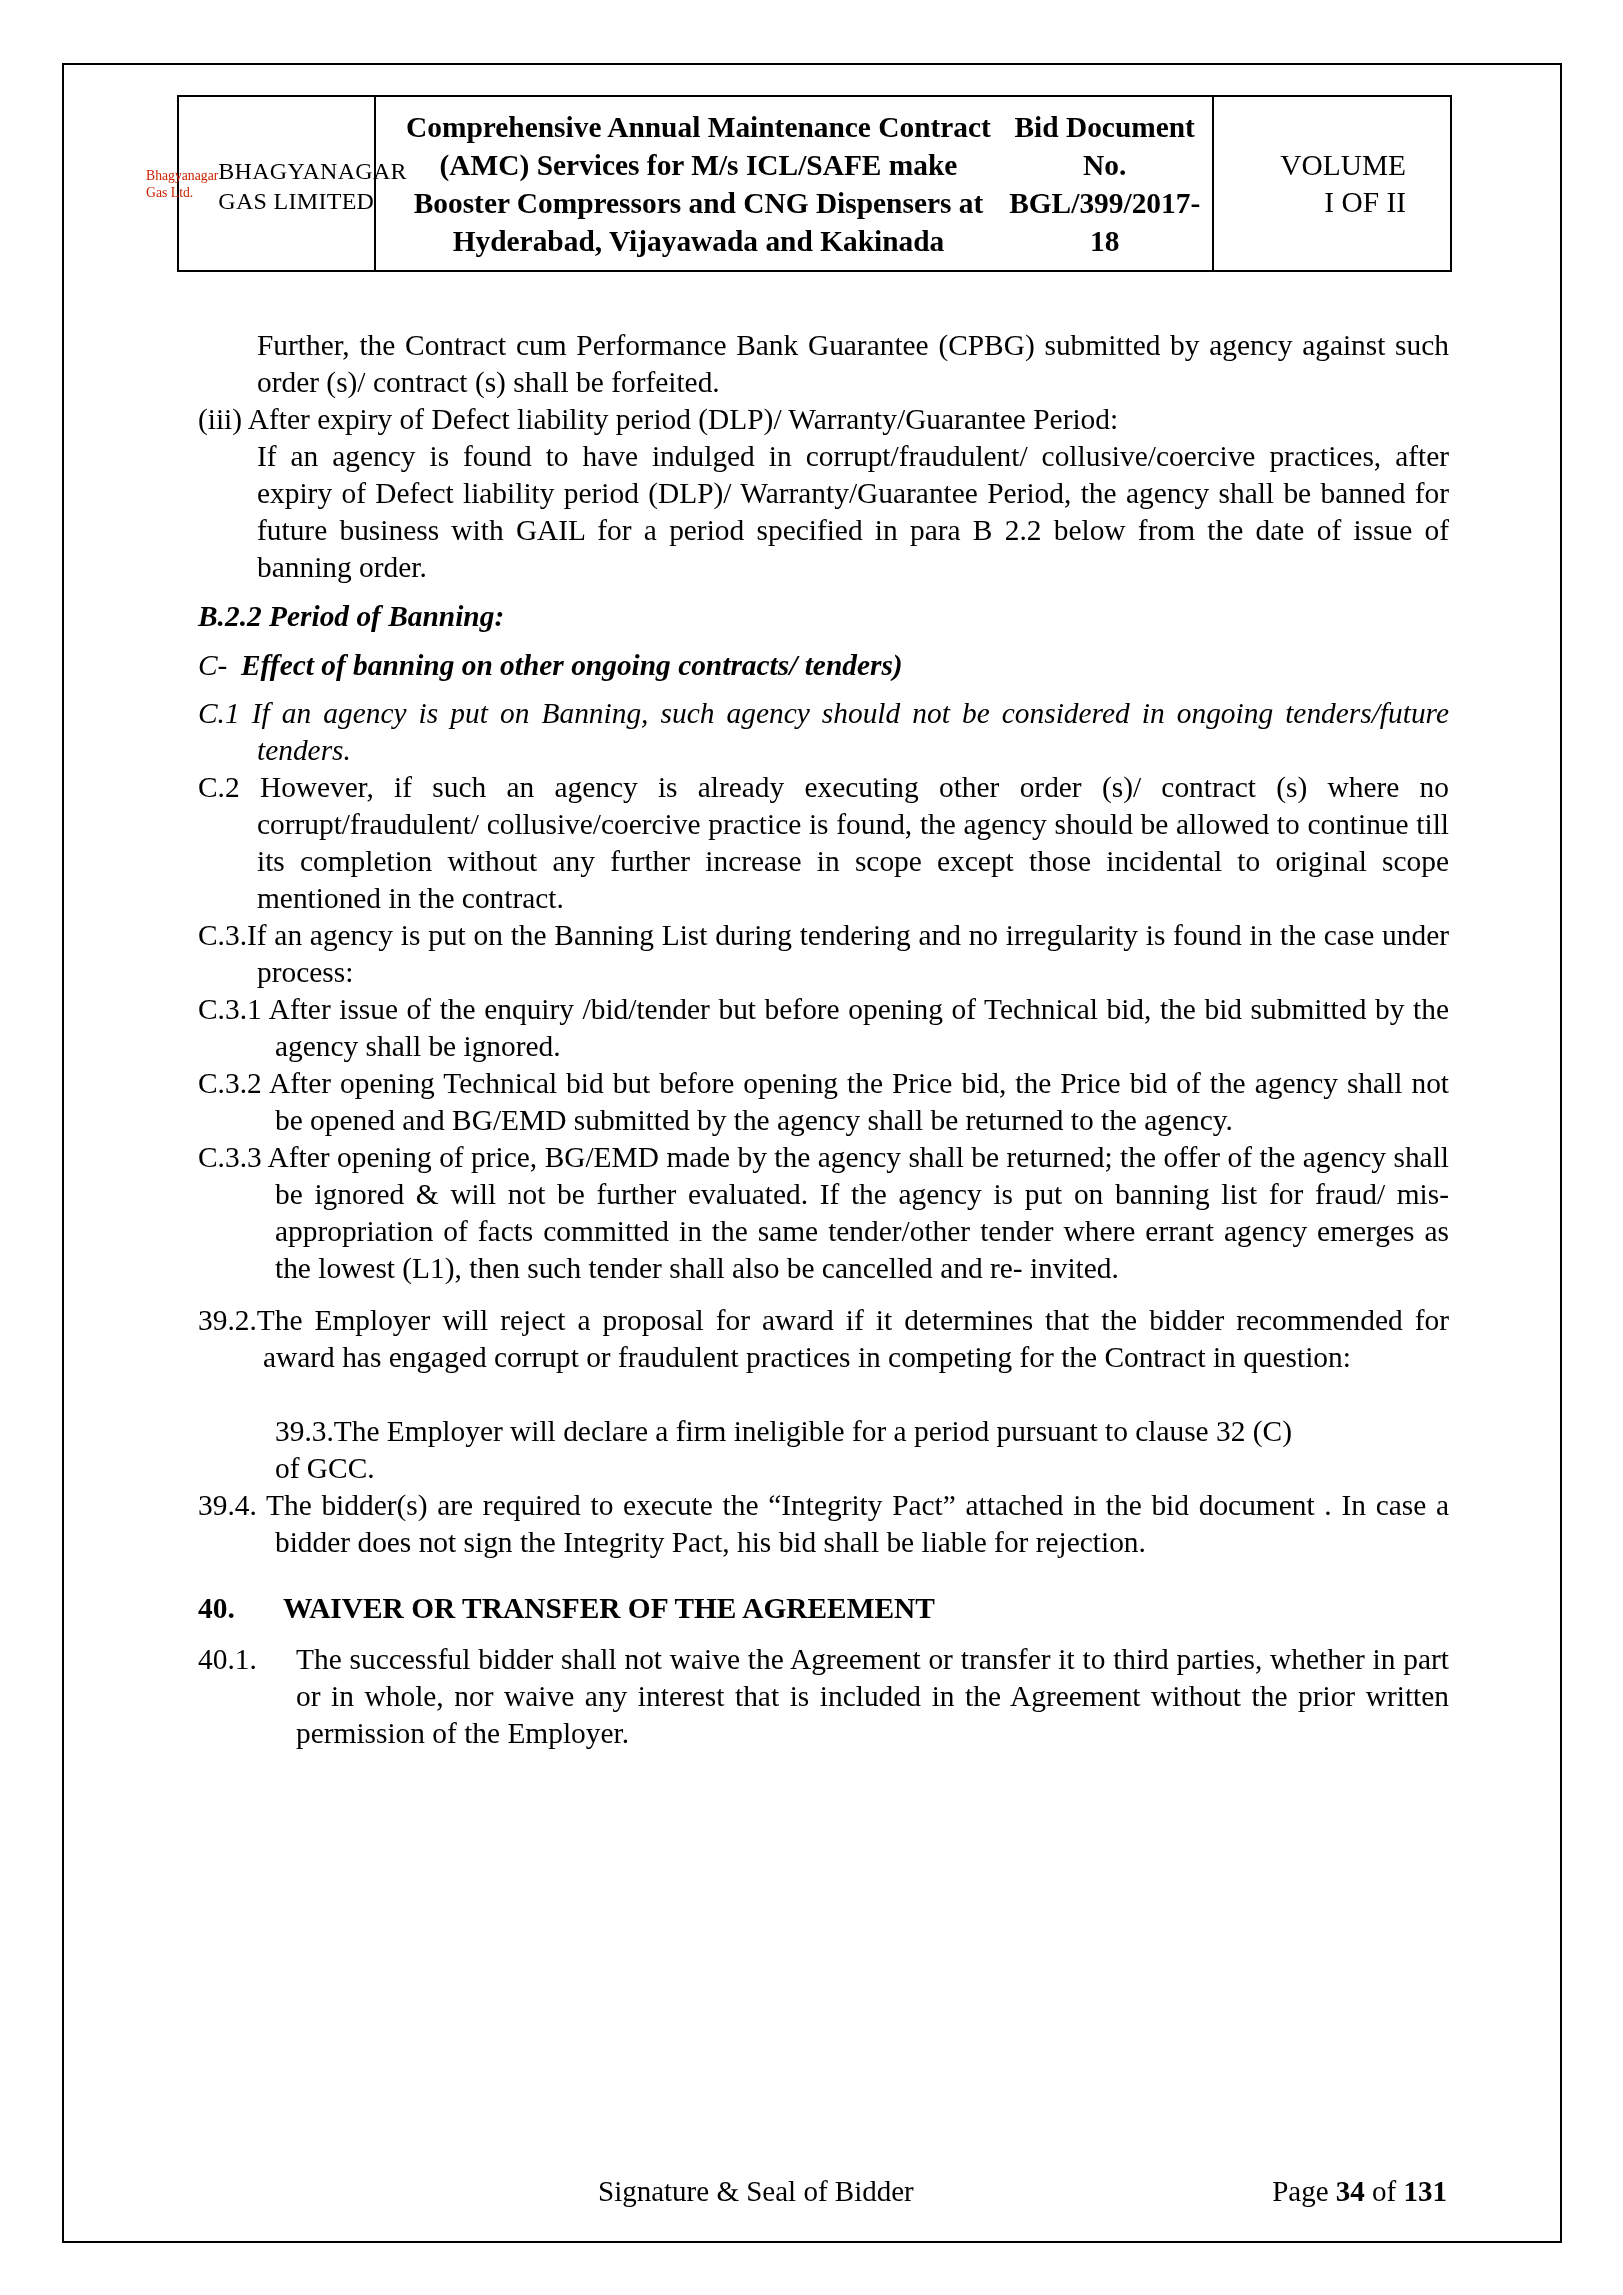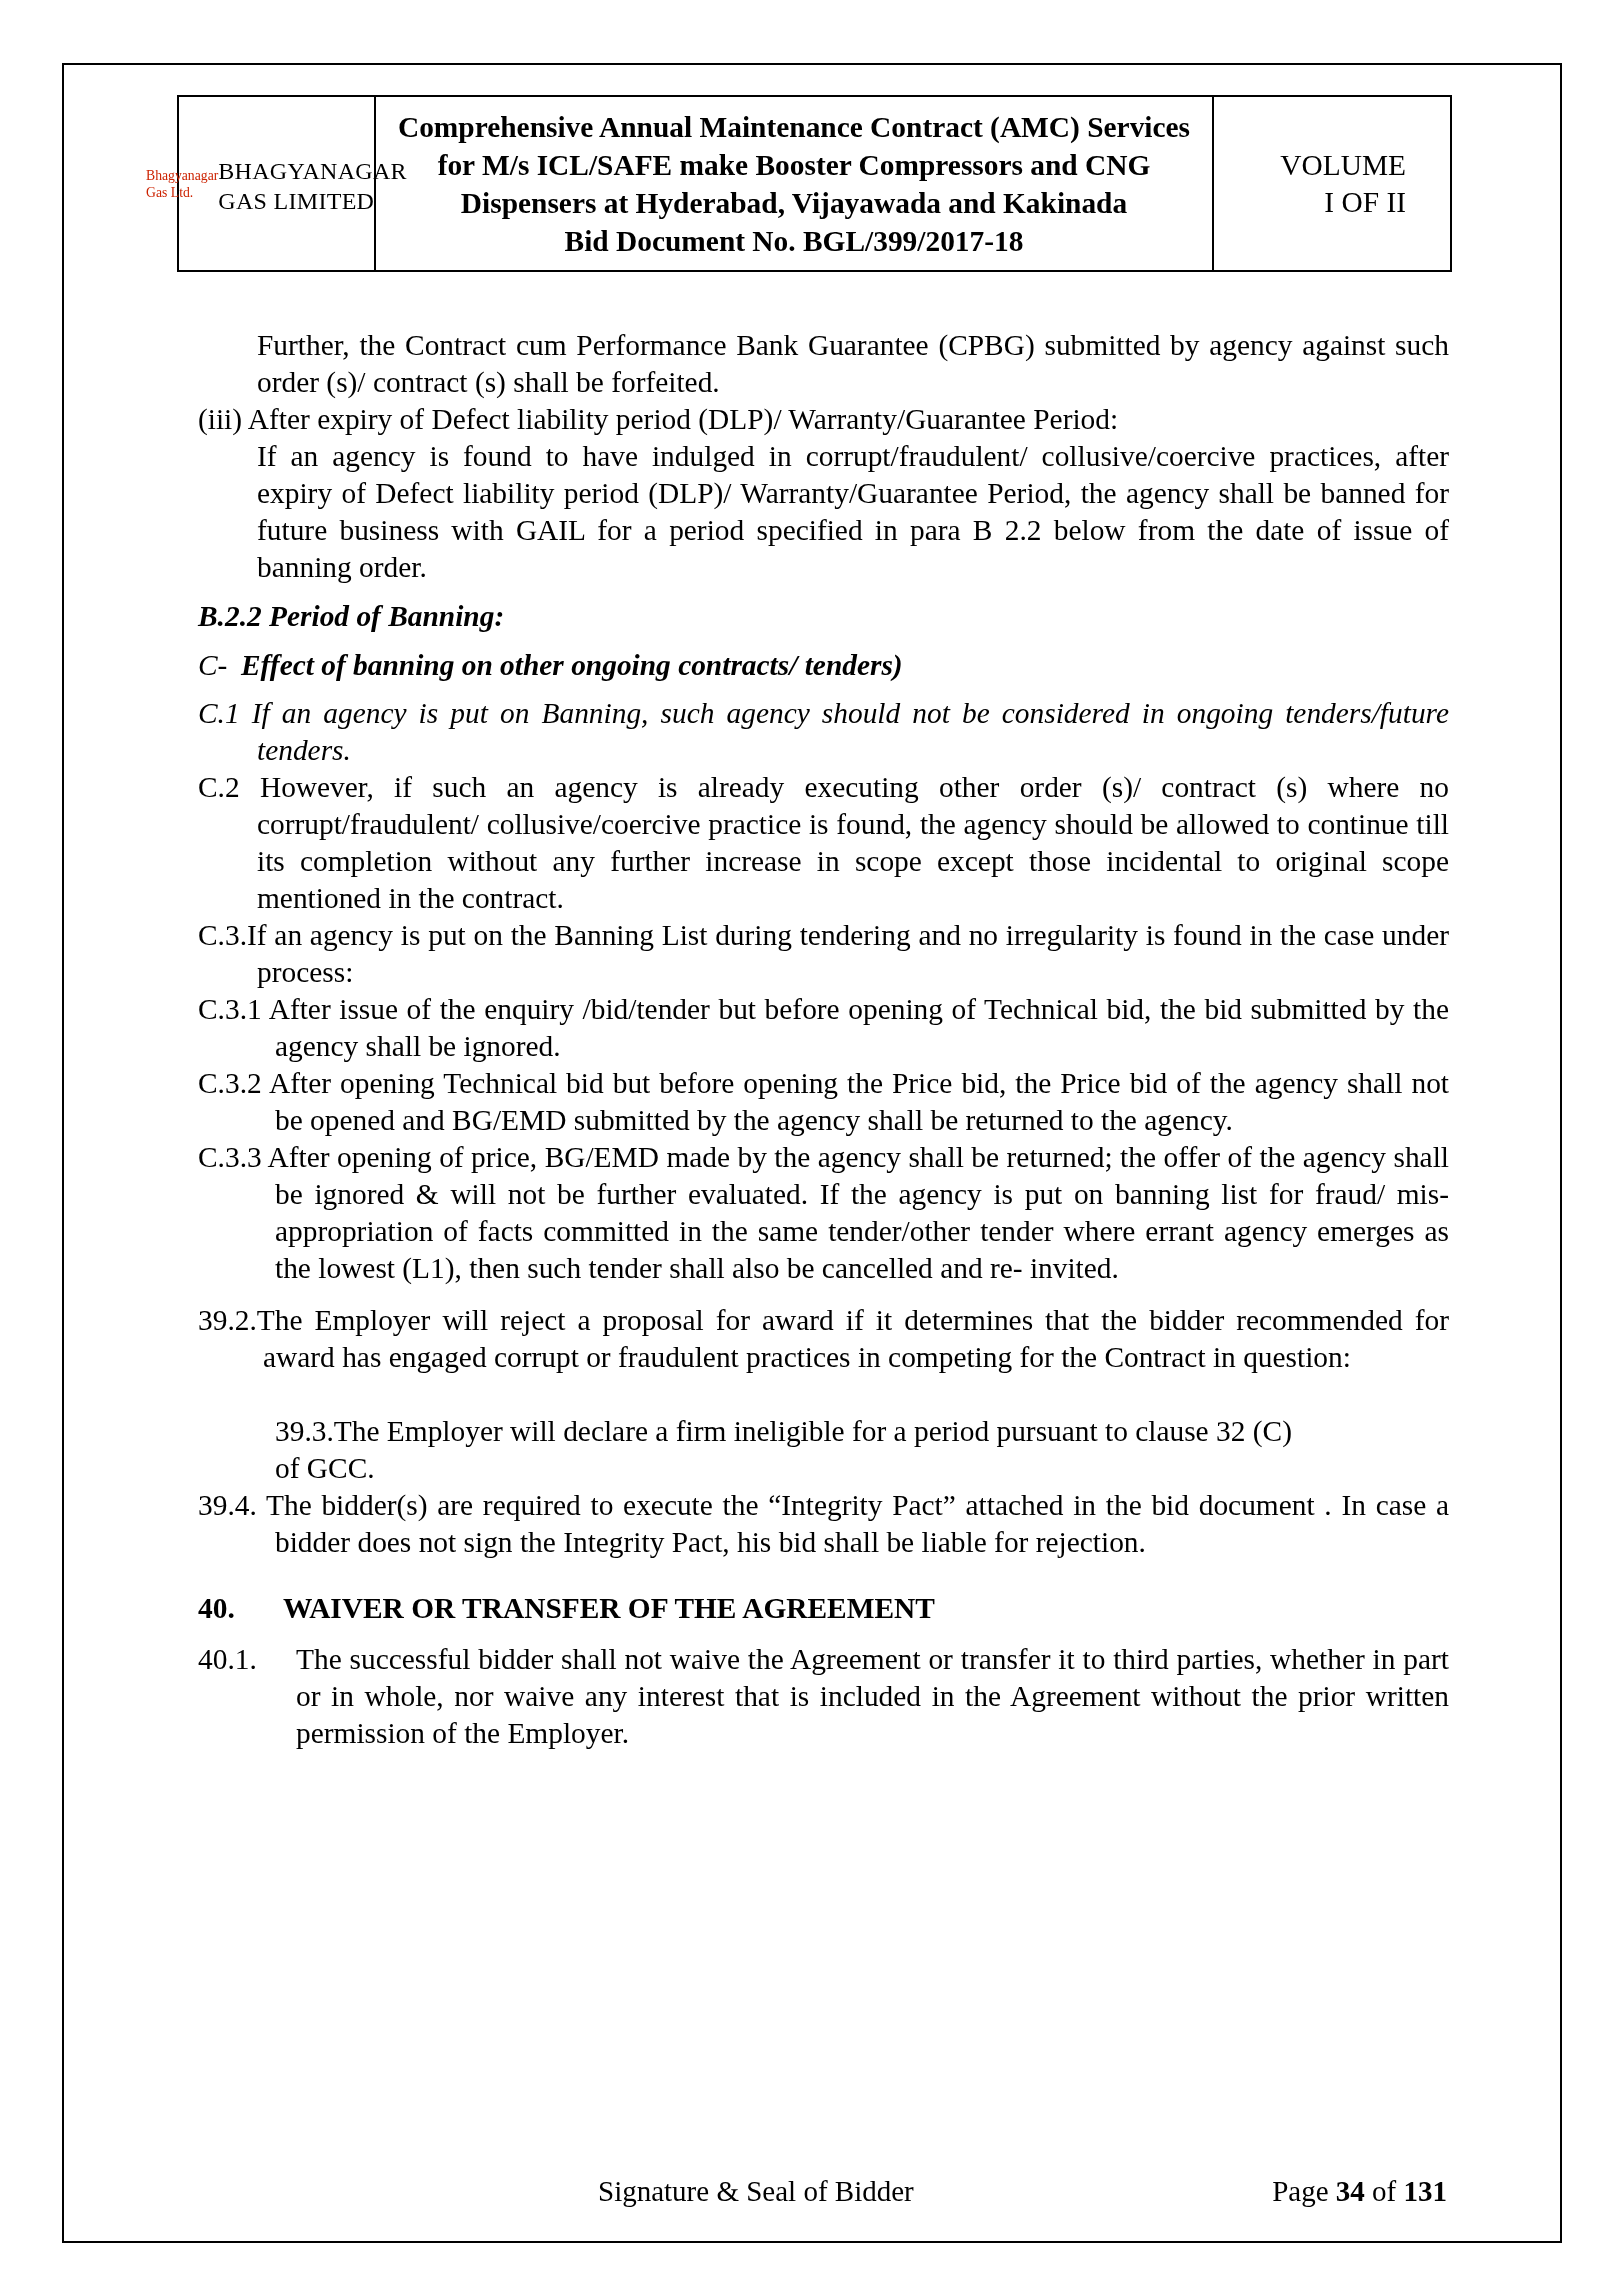--- a/index.html
+++ b/index.html
@@ -22,21 +22,21 @@
   .hcell:last-child { border-right:none; }
   .logo-cell {
     width:197px; padding:9.2px 5.2px;
     display:flex; flex-direction:row; align-items:center; justify-content:center;
     text-align:left;
   }
   .logo-caption { font-size:13.7px; line-height:17px; color:#cc2200; margin-top:1.3px; }
   .org-name { font-size:24px; line-height:30px; margin-top:5.2px; letter-spacing:0.3px; }
   .title-cell {
     width:838px; padding:10.5px 11.8px;
-    display:flex; flex-direction:column; align-items:center; justify-content:center;
+    display:flex; flex-direction:row; align-items:center; justify-content:center;
     text-align:center; font-weight:bold; font-size:29.4px; line-height:38px;
   }
   .volume-cell {
     width:192px; display:flex; flex-direction:column; align-items:flex-end; justify-content:center;
     text-align:center; font-size:29.4px; line-height:37px;
   }
 
   
   .body-text {
     position:absolute; left:0; top:262px; width:100%;

